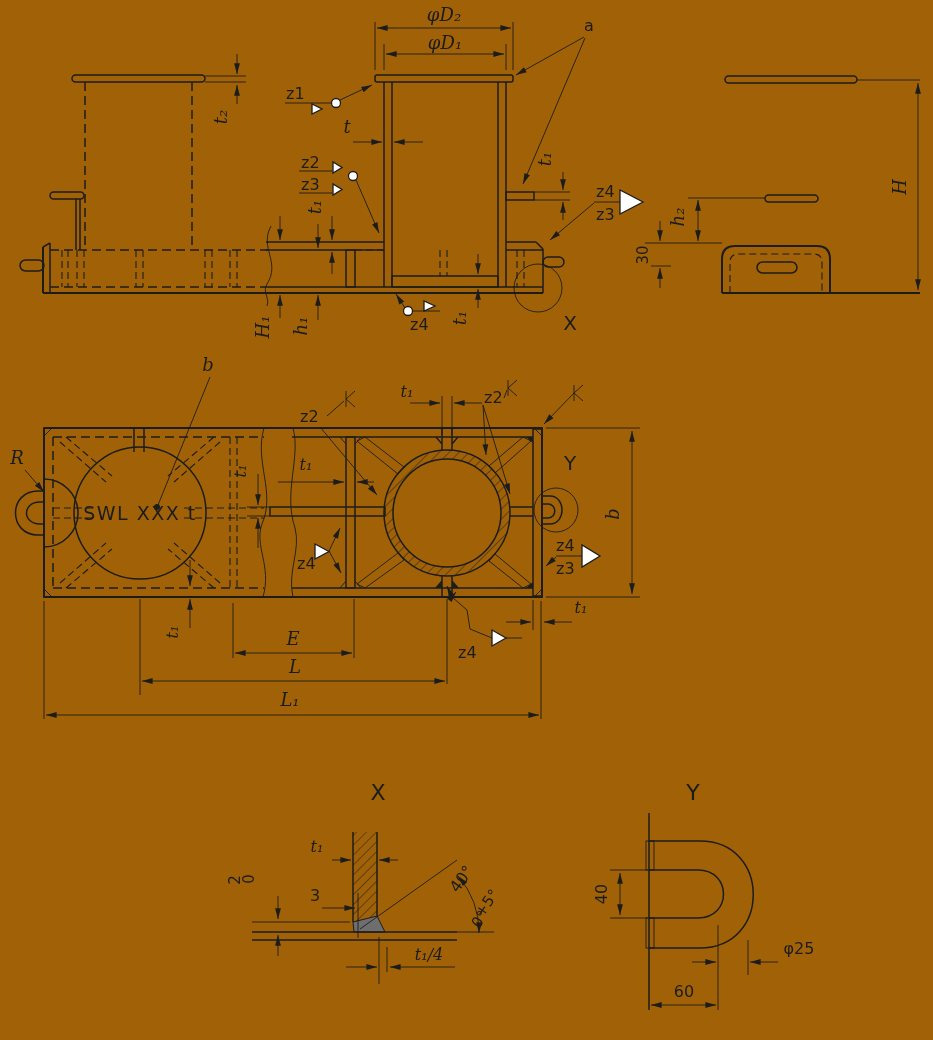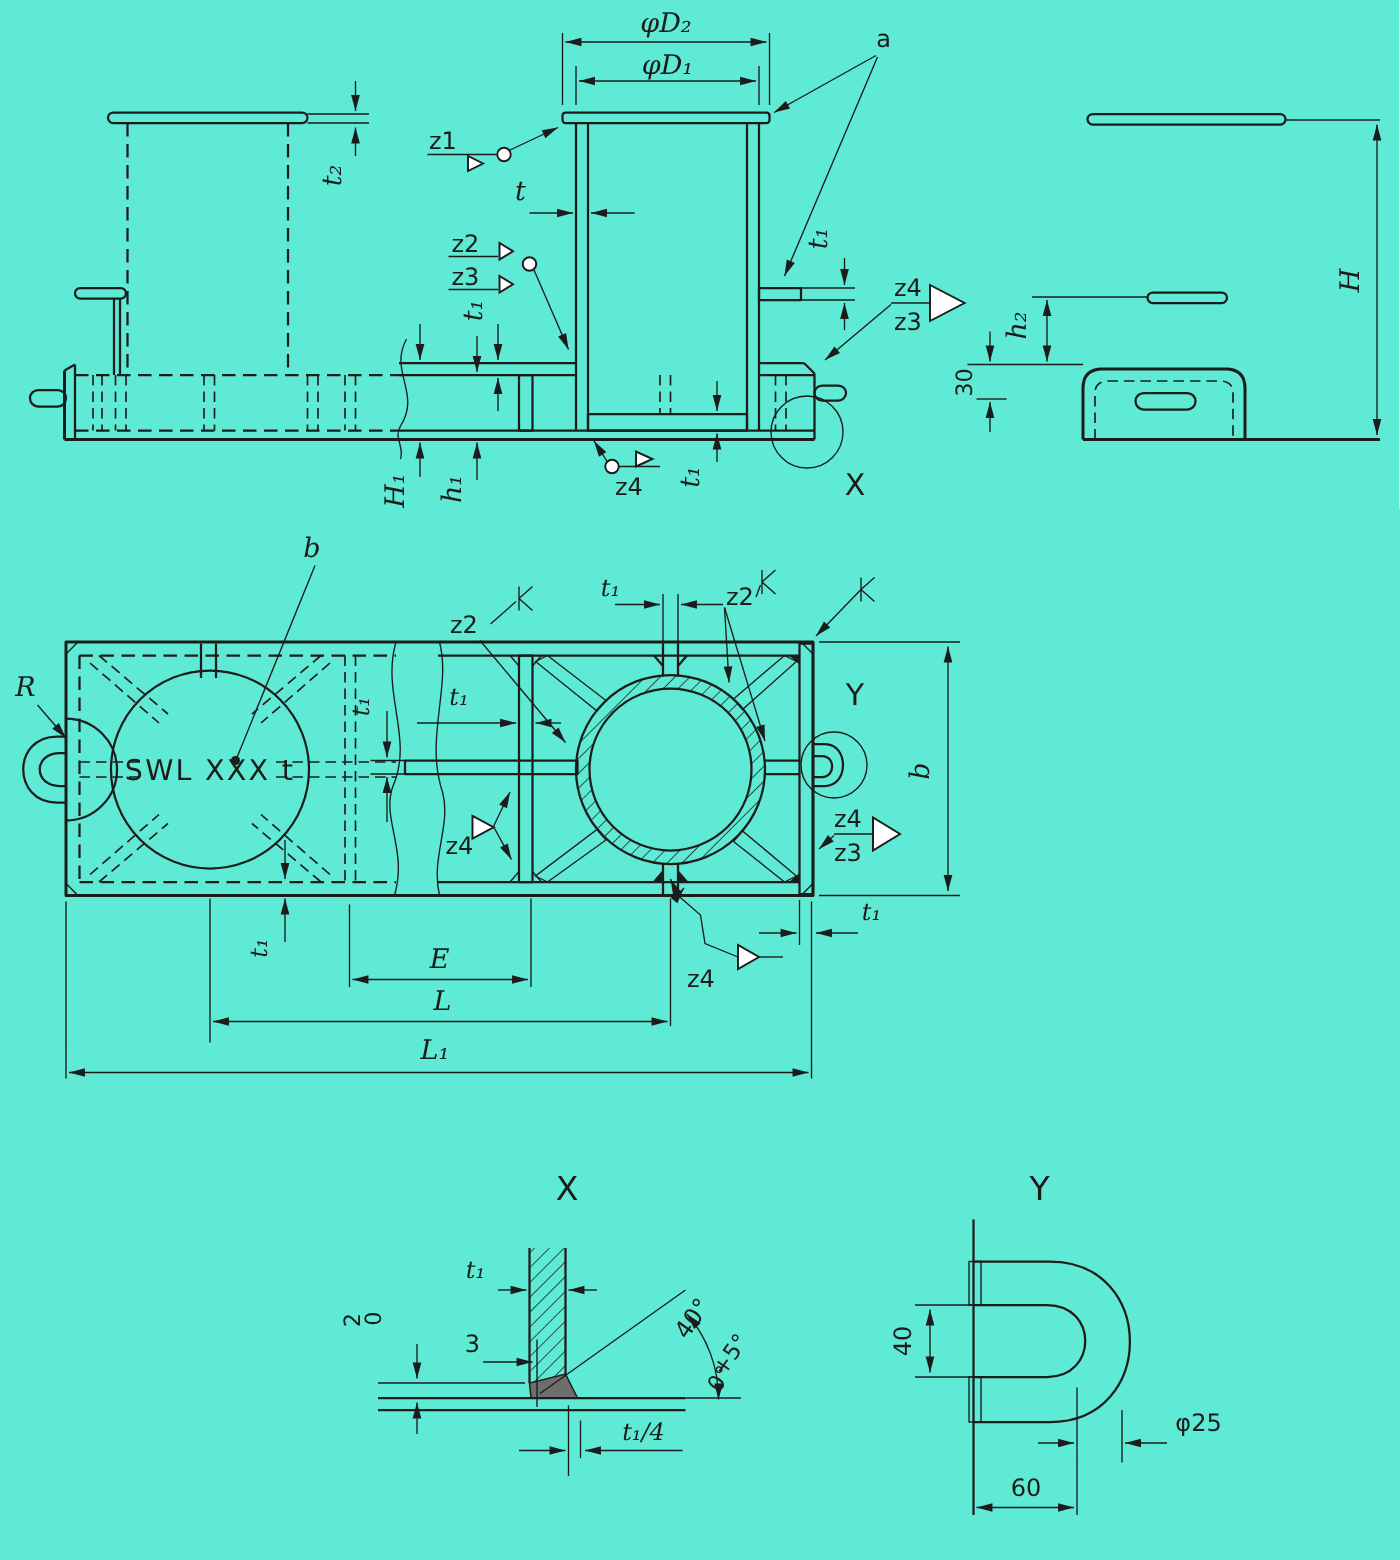--- a/index.html
+++ b/index.html
@@ -1,16 +1,16 @@
 <!DOCTYPE html>
 <html><head>
 <meta charset="utf-8">
 <style>
   html,body{margin:0;padding:0;background:#fff;}
-  .sheet{position:relative;width:933px;height:1040px;background:#5eead4;overflow:hidden;}
+  .sheet{position:relative;width:933px;height:1040px;background:#a16207;overflow:hidden;}
   svg{position:absolute;left:0;top:0;}
   
   .o  {stroke:#1c1c1c;stroke-width:2;fill:none;stroke-linejoin:round;}
   .m  {stroke:#1c1c1c;stroke-width:1.5;fill:none;stroke-linejoin:round;}
   .t  {stroke:#1c1c1c;stroke-width:0.9;fill:none;}
   .d  {stroke:#1c1c1c;stroke-width:1.5;fill:none;stroke-dasharray:9 5;}
   .dt {stroke:#1c1c1c;stroke-width:1.1;fill:none;stroke-dasharray:7 4;}
   .fl {fill:#1c1c1c;stroke:none;}
   .gw {fill:#6e6e6e;stroke:#1c1c1c;stroke-width:1;}
   .sym{stroke:#1c1c1c;stroke-width:1.3;fill:#fff;}

